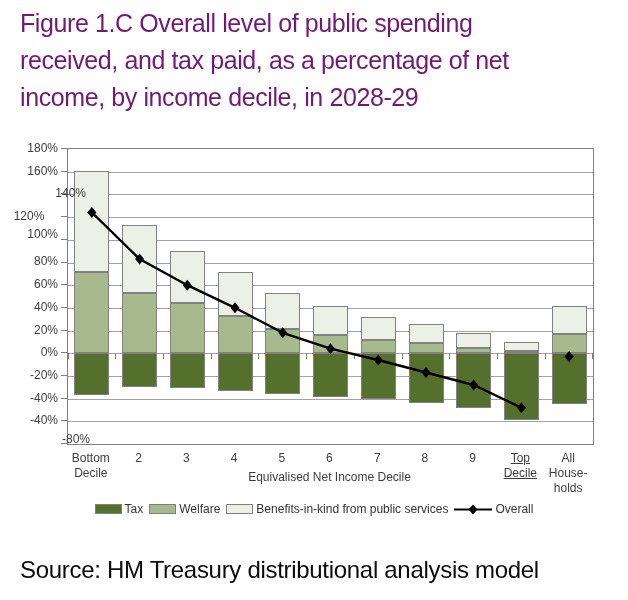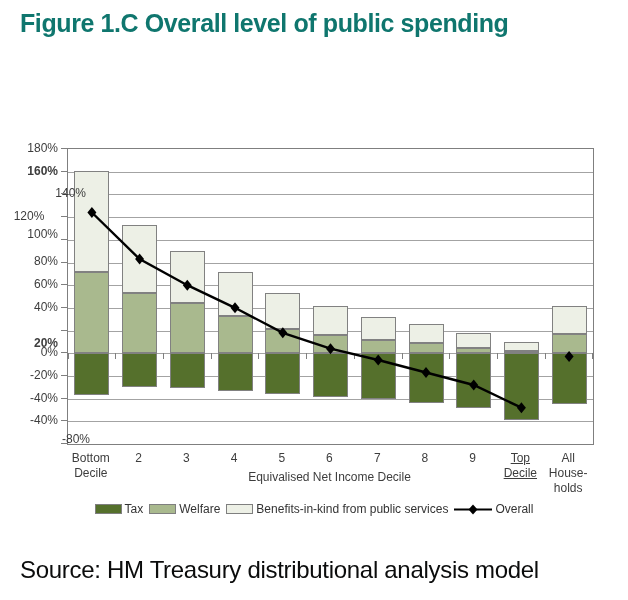--- a/index.html
+++ b/index.html
@@ -1,37 +1,39 @@
 <!DOCTYPE html>
 <html><head>
 <meta charset="utf-8">
 <style>
   html,body{margin:0;padding:0;background:#ffffff;}
   body{width:628px;height:600px;position:relative;font-family:"Liberation Sans",sans-serif;overflow:hidden;}
-  .title{position:absolute;left:20px;top:5px;width:600px;font-weight:bold;font-size:25px;line-height:37px;color:#0f766e;letter-spacing:-0.4px;}
+  .title{position:absolute;left:20px;top:5px;width:600px;font-weight:normal;font-size:25px;line-height:37px;color:#701a75;letter-spacing:-0.4px;}
   #chart{position:absolute;left:0;top:132px;width:628px;height:402px;}
   .plot{position:absolute;left:67px;top:16px;width:525px;height:295px;border:1px solid #7f7f7f;background:#ffffff;box-sizing:content-box;}
   .gridline{position:absolute;left:0;width:100%;height:1px;background:#a3a3a3;}
   .bar-seg{position:absolute;border:1px solid #818181;box-sizing:border-box;}
   .zero-tick{position:absolute;width:1px;height:6px;background:#7f7f7f;}
   .y-label{position:absolute;left:0;width:58px;text-align:right;font-size:12px;color:#3d3d3d;line-height:14px;}
   .y-tick{position:absolute;left:61px;width:6px;height:1px;background:#7f7f7f;}
   .x-label{position:absolute;font-size:12px;color:#3d3d3d;text-align:center;line-height:15px;white-space:pre-line;}
   .x-axis-title{position:absolute;left:67px;top:338px;width:525px;text-align:center;font-size:12px;color:#3d3d3d;}
   .legend{position:absolute;left:0;top:370px;width:628px;display:flex;justify-content:center;align-items:center;gap:6px;font-size:12px;color:#333333;}
   .legend-item{display:flex;align-items:center;gap:3px;}
   .swatch{width:27px;height:10px;border:1px solid #7f7f7f;box-sizing:border-box;}
   .overlay{position:absolute;left:0;top:0;overflow:visible;pointer-events:none;}
   .source{position:absolute;left:20px;top:556px;font-size:24px;color:#0b0c0c;letter-spacing:-0.3px;}
 </style>
 </head>
 <body>
 
 <div class="title">
   <div>Figure 1.C Overall level of public spending</div>
+  <div>received, and tax paid, as a percentage of net</div>
+  <div>income, by income decile, in 2028-29</div>
 </div>
 
 <div id="chart">
   <div class="plot">
       <div class="gridline" style="top: 22.7px;"></div>
       <div class="gridline" style="top: 45.4px;"></div>
       <div class="gridline" style="top: 68.1px;"></div>
       <div class="gridline" style="top: 90.8px;"></div>
       <div class="gridline" style="top: 113.5px;"></div>
       <div class="gridline" style="top: 136.2px;"></div>
@@ -97,35 +99,35 @@
         <path d="M 305.7 211.0 L 310.2 205.5 L 314.7 211.0 L 310.2 216.5 Z" fill="#000000"></path>
         <path d="M 353.5 223.5 L 358.0 218.0 L 362.5 223.5 L 358.0 229.0 Z" fill="#000000"></path>
         <path d="M 401.2 236.0 L 405.7 230.5 L 410.2 236.0 L 405.7 241.5 Z" fill="#000000"></path>
         <path d="M 448.9 258.7 L 453.4 253.2 L 457.9 258.7 L 453.4 264.2 Z" fill="#000000"></path>
         <path d="M 496.6 207.6 L 501.1 202.1 L 505.6 207.6 L 501.1 213.1 Z" fill="#000000"></path>
       </svg>
     </div>
   <div id="y-axis">
       <div class="y-label" style="top: 9px;">180%</div>
       <div class="y-tick" style="top: 16px;"></div>
-      <div class="y-label" style="top: 31.6923px; font-weight: bold;">160%</div>
+      <div class="y-label" style="top: 31.6923px;">160%</div>
       <div class="y-tick" style="top: 38.7px;"></div>
       <div class="y-label" style="top: 54.3846px; padding-left: 28px;">140%</div>
       <div class="y-tick" style="top: 61.4px;"></div>
       <div class="y-label" style="top: 77.0769px; text-align: center;">120%</div>
       <div class="y-tick" style="top: 84.1px;"></div>
       <div class="y-label" style="top: 95px;">100%</div>
       <div class="y-tick" style="top: 106.8px;"></div>
       <div class="y-label" style="top: 122.462px;">80%</div>
       <div class="y-tick" style="top: 129.5px;"></div>
       <div class="y-label" style="top: 145.154px;">60%</div>
       <div class="y-tick" style="top: 152.2px;"></div>
       <div class="y-label" style="top: 167.846px;">40%</div>
       <div class="y-tick" style="top: 174.8px;"></div>
-      <div class="y-label" style="top: 204px; font-weight: bold;">20%</div>
+      <div class="y-label" style="top: 191px;">20%</div>
       <div class="y-tick" style="top: 197.5px;"></div>
       <div class="y-label" style="top: 213.231px;">0%</div>
       <div class="y-tick" style="top: 220.2px;"></div>
       <div class="y-label" style="top: 235.923px;">-20%</div>
       <div class="y-tick" style="top: 242.9px;"></div>
       <div class="y-label" style="top: 258.615px;">-40%</div>
       <div class="y-tick" style="top: 265.6px;"></div>
       <div class="y-label" style="top: 281.308px;">-40%</div>
       <div class="y-tick" style="top: 288.3px;"></div>
       <div class="y-label" style="top: 300px; padding-left: 32px;">-80%</div>

